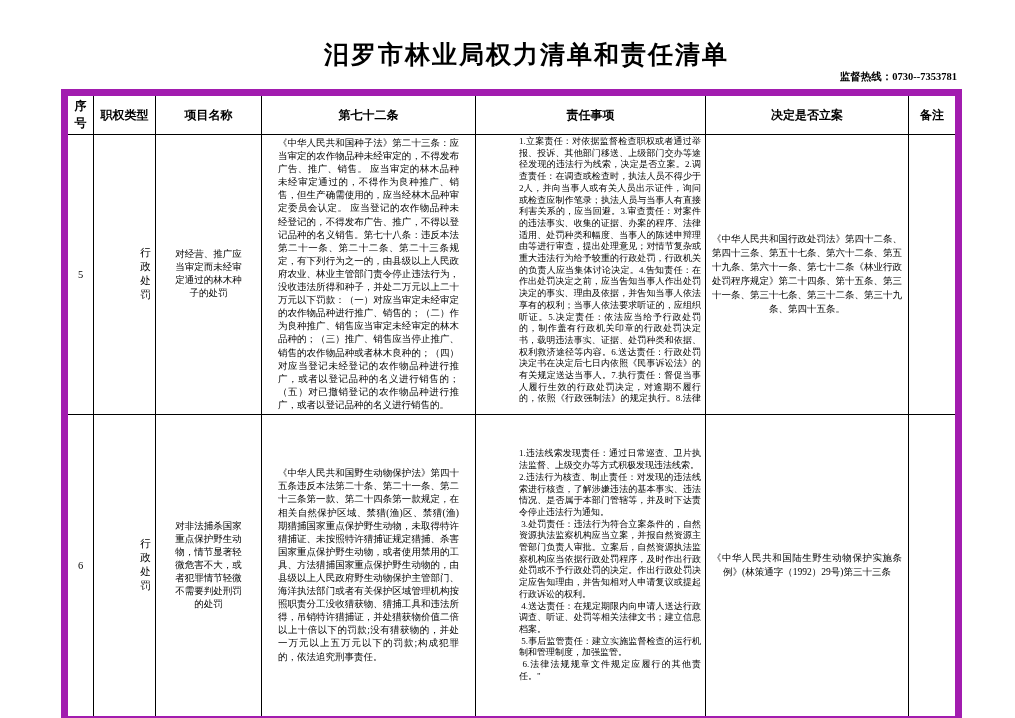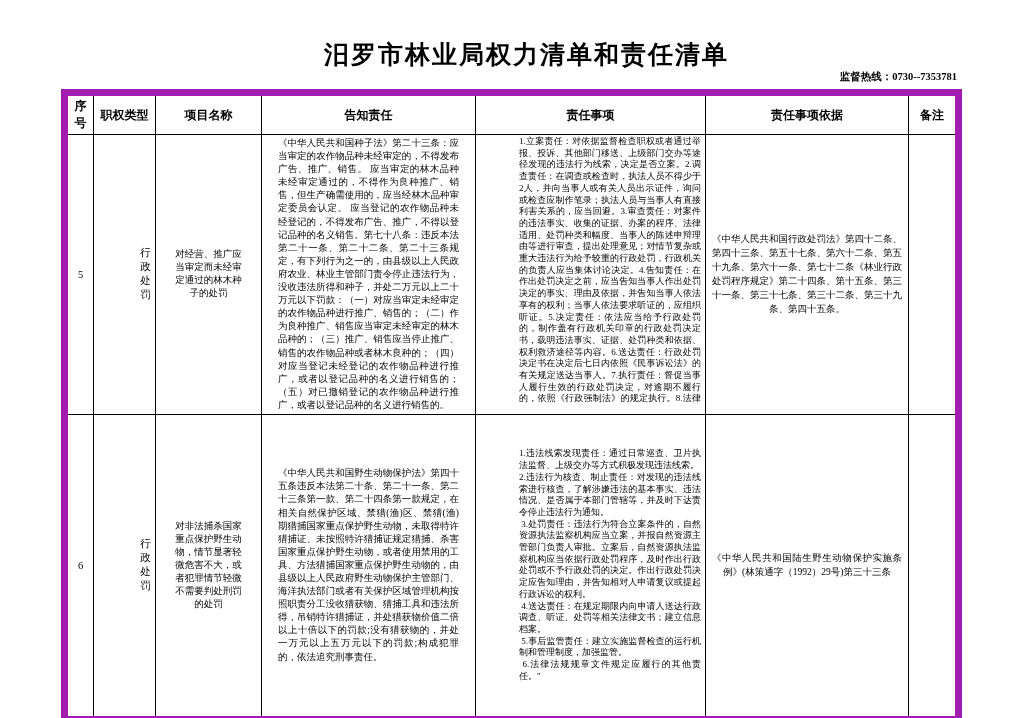--- a/index.html
+++ b/index.html
@@ -59,23 +59,23 @@
       <col style="width:214px">
       <col style="width:230px">
       <col style="width:203px">
       <col style="width:50px">
     </colgroup>
     <tbody>
         <tr class="hdr">
       <th>序号</th>
       <th>职权类型</th>
       <th>项目名称</th>
-      <th>告知责任</th>
+      <th>第七十二条</th>
       <th>责任事项</th>
-      <th>责任事项依据</th>
+      <th>决定是否立案</th>
       <th>备注</th>
     </tr>
     <tr class="r5">
       <td class="c-seq">5</td>
       <td class="c-type">行政处罚</td>
       <td class="c-name">对经营、推广应当审定而未经审定通过的林木种子的处罚</td>
       <td class="c-basis">《中华人民共和国种子法》第二十三条：应当审定的农作物品种未经审定的，不得发布广告、推广、销售。 应当审定的林木品种未经审定通过的，不得作为良种推广、销售，但生产确需使用的，应当经林木品种审定委员会认定。 应当登记的农作物品种未经登记的，不得发布广告、推广，不得以登记品种的名义销售。第七十八条：违反本法第二十一条、第二十二条、第二十三条规定，有下列行为之一的，由县级以上人民政府农业、林业主管部门责令停止违法行为，没收违法所得和种子，并处二万元以上二十万元以下罚款：（一）对应当审定未经审定的农作物品种进行推广、销售的；（二）作为良种推广、销售应当审定未经审定的林木品种的；（三）推广、销售应当停止推广、销售的农作物品种或者林木良种的；（四）对应当登记未经登记的农作物品种进行推广，或者以登记品种的名义进行销售的；（五）对已撤销登记的农作物品种进行推广，或者以登记品种的名义进行销售的。</td>
       <td class="c-duty">
             <div class="clip">1.立案责任：对依据监督检查职权或者通过举报、投诉、其他部门移送、上级部门交办等途径发现的违法行为线索，决定是否立案。2.调查责任：在调查或检查时，执法人员不得少于2人，并向当事人或有关人员出示证件，询问或检查应制作笔录；执法人员与当事人有直接利害关系的，应当回避。3.审查责任：对案件的违法事实、收集的证据、办案的程序、法律适用、处罚种类和幅度、当事人的陈述申辩理由等进行审查，提出处理意见；对情节复杂或重大违法行为给予较重的行政处罚，行政机关的负责人应当集体讨论决定。4.告知责任：在作出处罚决定之前，应当告知当事人作出处罚决定的事实、理由及依据，并告知当事人依法享有的权利；当事人依法要求听证的，应组织听证。5.决定责任：依法应当给予行政处罚的，制作盖有行政机关印章的行政处罚决定书，载明违法事实、证据、处罚种类和依据、权利救济途径等内容。6.送达责任：行政处罚决定书在决定后七日内依照《民事诉讼法》的有关规定送达当事人。7.执行责任：督促当事人履行生效的行政处罚决定，对逾期不履行的，依照《行政强制法》的规定执行。8.法律法规规章文件规定应履行的其他责任。</div>
           </td>

